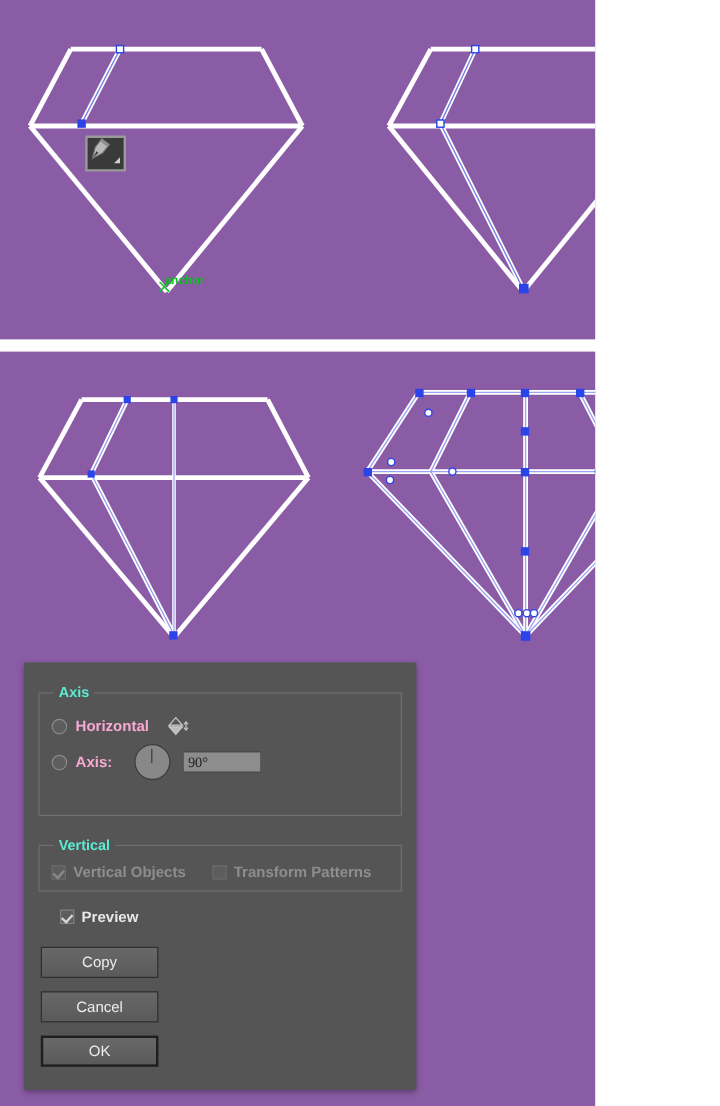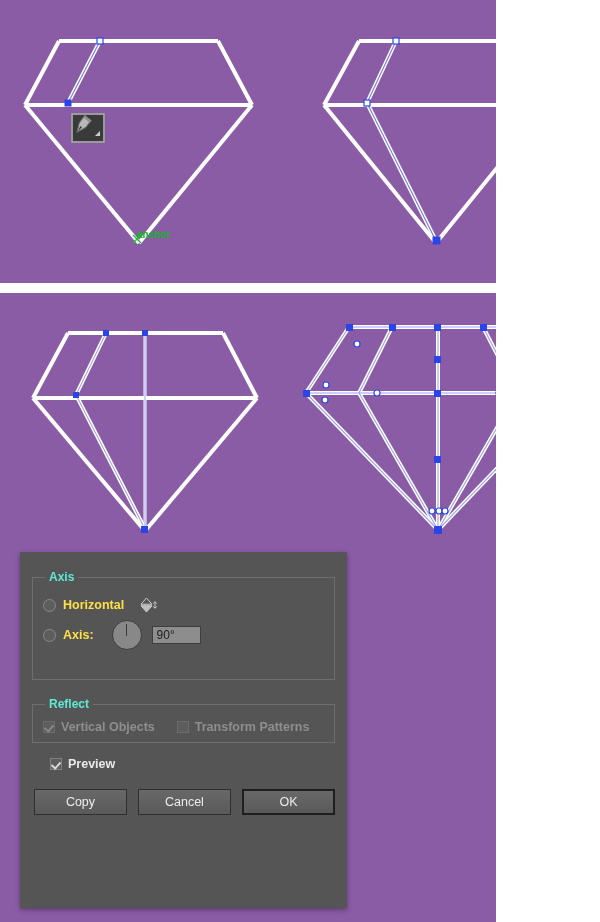--- a/index.html
+++ b/index.html
@@ -140,21 +140,21 @@
     position: absolute;
     left: 50%; top: 50%;
     width: 5px; height: 5px;
     margin: -2.5px 0 0 -2.5px;
     border-radius: 50%;
     background: #d6d6d6;
   }
   .radio-label {
     font-size: 12.5px;
     font-weight: bold;
-    color: #fde047;
+    color: #f9a8d4;
     margin-right: 14px;
     white-space: nowrap;
   }
   .axis-icon { width: 22px; height: 20px; }
 
   .dial {
     width: 28px; height: 28px;
     border-radius: 50%;
     background: #888888;
     border: 1px solid #3d3d3d;
@@ -165,27 +165,27 @@
   }
   .dial::after {
     content: "";
     position: absolute;
     left: 50%; top: 3px;
     width: 1px; height: 12px;
     margin-left: -0.5px;
     background: #3a3a3a;
   }
   .angle-field {
-    width: 49px; height: 18px;
+    width: 66px; height: 18px;
     background: #8d8d8d;
     border: 1px solid #3e3e3e;
     box-sizing: border-box;
     color: #1c1c1c;
     font-size: 12px;
-    font-family: Liberation Sans, sans-serif;
+    font-family: Liberation Serif, serif;
     padding: 0 4px;
     line-height: 16px;
     outline: none;
   }
 
   .chk {
     width: 12px; height: 12px;
     border: 1px solid #808080;
     background: #5d5d5d;
     box-sizing: border-box;
@@ -224,20 +224,21 @@
     font-size: 12.5px;
     font-weight: bold;
     color: #e8e8e8;
   }
 
   .button-row {
     display: flex;
     margin-top: 18px;
     gap: 11px;
     margin-left: 2px;
+    flex-direction: column;
   }
   .btn {
     width: 98px; height: 26px;
     background: linear-gradient(to bottom, #686868 0%, #5a5a5a 100%);
     border: 1px solid #2f2f2f;
     box-sizing: border-box;
     color: #ececec;
     font-size: 12.5px;
     font-family: "Liberation Sans", sans-serif;
     display: flex;
@@ -423,21 +424,21 @@
 
         <div class="row">
           <span class="radio"></span>
           <span class="radio-label">Axis:</span>
           <span class="dial"></span>
           <input class="angle-field" type="text" value="90°" style="">
         </div>
       </fieldset>
 
       <fieldset class="group" id="options-group">
-        <legend>Reflect</legend>
+        <legend>Vertical</legend>
         <div class="row" style="height:20px;">
           <span class="opt-item" id="opt-transform-objects">
             <span class="chk checked dim"></span>
             <span class="opt-label">Vertical Objects</span>
           </span>
           <span class="opt-item" id="opt-transform-patterns">
             <span class="chk dim"></span>
             <span class="opt-label">Transform Patterns</span>
           </span>
         </div>

